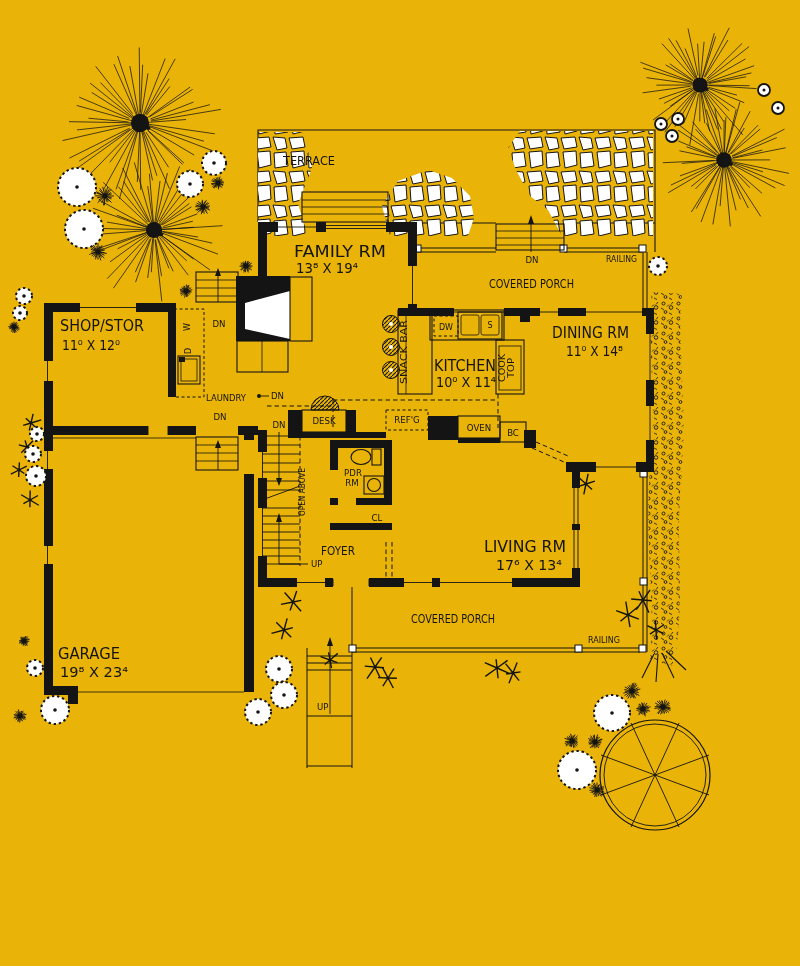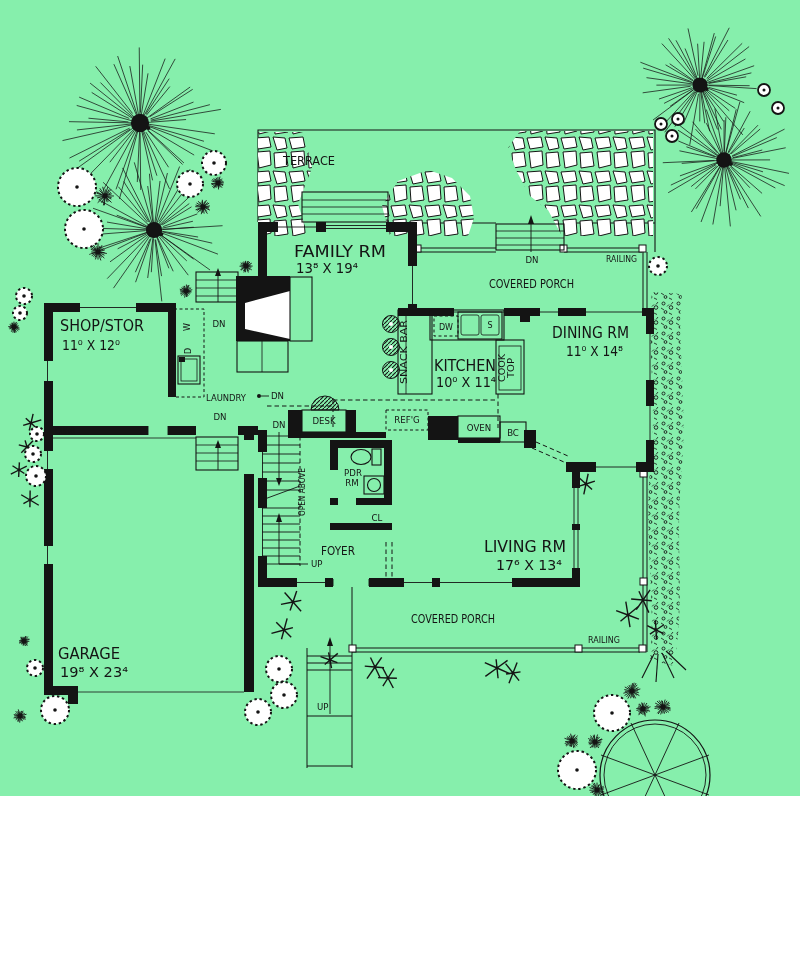--- a/index.html
+++ b/index.html
@@ -1,16 +1,16 @@
 <!DOCTYPE html>
 <html><head>
 <meta charset="utf-8">
 <style>
   html,body{margin:0;padding:0;background:#fff}
-  #stage{width:800px;height:796px;position:relative;background:#86efac}
+  #stage{width:800px;height:966px;position:relative;background:#eab308}
   svg{display:block}
   .w{fill:#141414}
   .tl{fill:none;stroke:#141414;stroke-width:1.1}
   .tw{fill:none;stroke:#141414;stroke-width:0.8}
   .wl{stroke:#141414;stroke-width:0.9;fill:none}
   .dash{fill:none;stroke:#141414;stroke-width:1;stroke-dasharray:4.5 3}
   .dashf{fill:none;stroke:#141414;stroke-width:1;stroke-dasharray:3 2.5}
   .post{fill:#fff;stroke:#141414;stroke-width:1}
   text{fill:#141414;font-family:"DejaVu Sans",sans-serif}
   .t16{font-size:16px}.t14{font-size:13.5px}.t13{font-size:13px}

